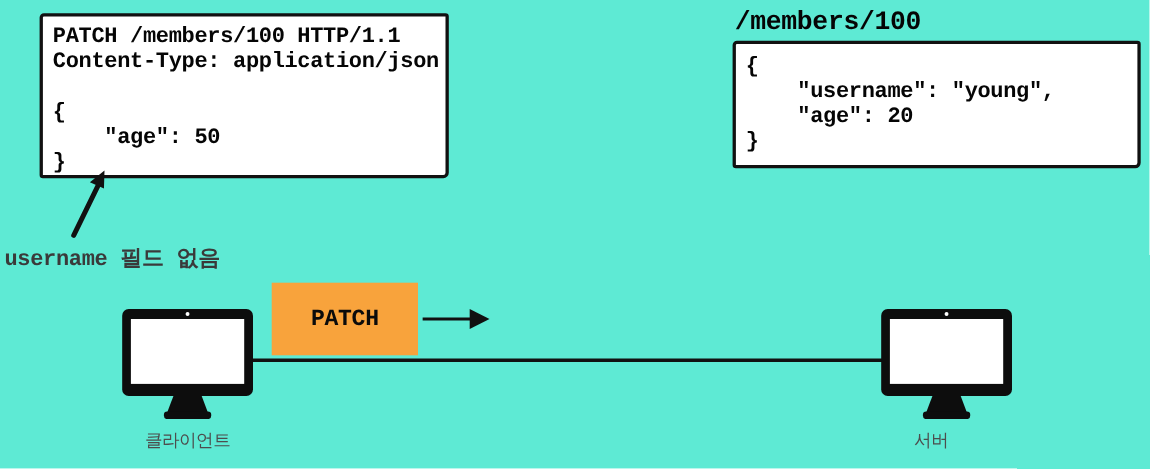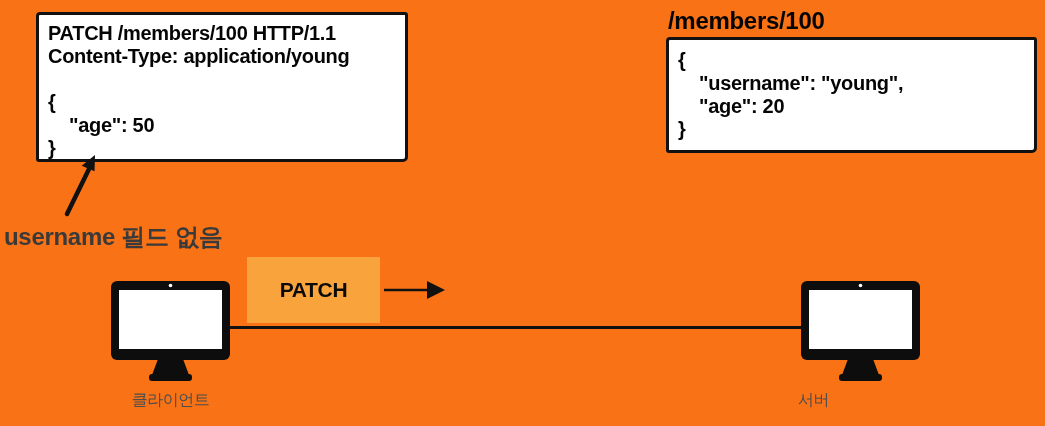--- a/index.html
+++ b/index.html
@@ -5,22 +5,23 @@
   html, body {
     margin: 0;
     padding: 0;
     background: #ffffff;
     font-family: "Liberation Sans", sans-serif;
   }
   .canvas {
     position: relative;
     width: 1045px;
     height: 426px;
-    background: #f97316;
+    background: #5eead4;
     overflow: hidden;
+    font-family: Liberation Mono, monospace;
   }
   
   .sketch-box {
     position: absolute;
     border: 3px solid #111111;
     border-radius: 4px 3px 5px 3px;
     background: #ffffff;
     box-sizing: border-box;
     padding: 7px 9px;
   }
@@ -39,21 +40,21 @@
     position: absolute;
     left: 668px; top: 7px;
     font-size: 24px;
     font-weight: bold;
     color: #050505;
     letter-spacing: -0.3px;
   }
   .annotation-text {
     position: absolute;
     left: 4px; top: 221px;
-    font-size: 24px;
+    font-size: 20px;
     font-weight: bold;
     color: #3a3a3a;
     letter-spacing: -0.3px;
     white-space: nowrap;
   }
   .annotation-arrow { position: absolute; left: 55px; top: 146px; }
   .patch-box {
     position: absolute;
     left: 247px; top: 257px;
     width: 133px; height: 66px;
@@ -82,30 +83,30 @@
   .device-label {
     position: absolute;
     width: 119px;
     top: 390px;
     text-align: center;
     font-size: 16px;
     color: #4d4d4d;
     letter-spacing: -0.5px;
   }
   .label-client { left: 111px; }
-  .label-server { left: 754px; }
+  .label-server { left: 787px; }
 </style>
 </head>
 <body>
 
 <div class="canvas">
 
   <div class="sketch-box request-box">
     <div class="code-line">PATCH /members/100 HTTP/1.1</div>
-    <div class="code-line">Content-Type: application/young</div>
+    <div class="code-line">Content-Type: application/json</div>
     <div class="code-line blank-line"></div>
     <div class="code-line">{</div>
     <div class="code-line">    "age": 50</div>
     <div class="code-line">}</div>
   </div>
 
   <svg class="annotation-arrow" width="50" height="74" viewBox="0 0 50 74">
     <line x1="12" y1="68" x2="34" y2="23" stroke="#111111" stroke-width="4.5" stroke-linecap="round"></line>
     <polygon points="40,9 39.5,25.3 26.7,19.7" fill="#111111"></polygon>
   </svg>

